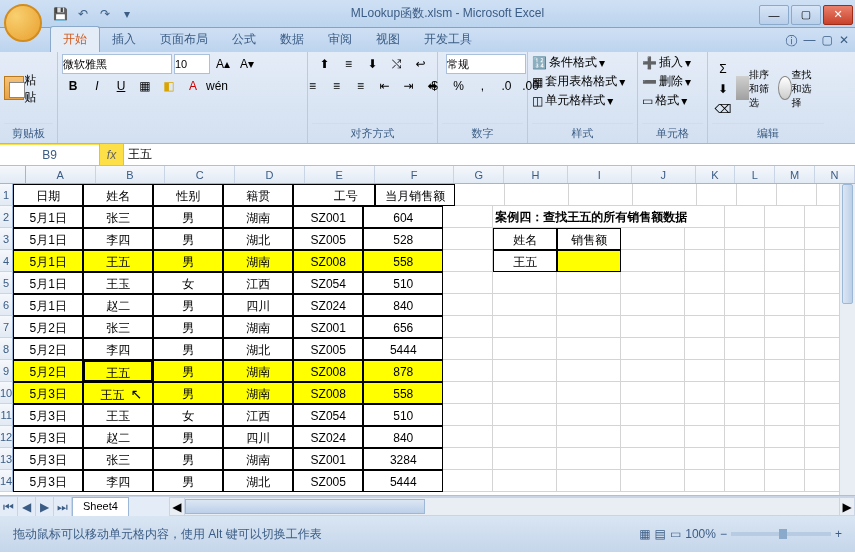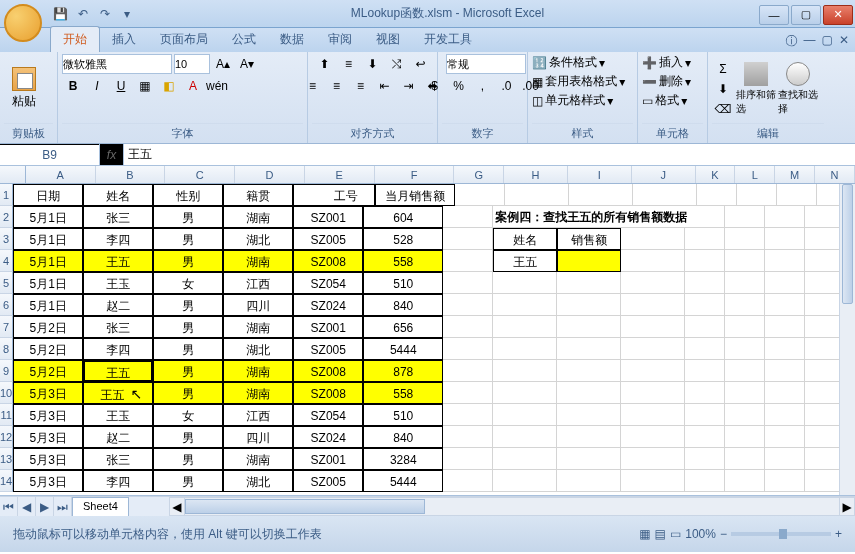--- a/index.html
+++ b/index.html
@@ -18,34 +18,34 @@
 
 
 .ribbon-tabs { height: 24px; background: linear-gradient(#cfe0f4,#bcd4ee); display: flex; align-items: flex-end; padding-left: 50px; }
 .ribbon-tab { padding: 4px 12px; color: #3b5c85; }
 .ribbon-tab.active { background: #e4ecf7; border: 1px solid #8aa9cb; border-bottom: none; border-radius: 3px 3px 0 0; color: #d05b1e; }
 .ribbon-right { margin-left: auto; display:flex; gap:6px; padding:2px 6px; color:#3b5c85; }
 .ribbon { height: 92px; background: linear-gradient(#e4ecf7,#d3e0f1); display: flex; border-bottom: 1px solid #9db7d6; }
 .group { border-right: 1px solid #b7cbe3; padding: 2px 4px 0 4px; display: flex; flex-direction: column; }
 .group-body { flex: 1; display: flex; align-items: center; gap: 2px; }
 .group-label { text-align: center; font-size: 11px; color: #3b5c85; padding: 2px 0; border-top:1px solid #cfdced;}
-.bigbtn { display: flex; flex-direction: column; align-items: center; justify-content: center; width: 40px; height: 66px; }
+.bigbtn { display: flex; align-items: center; justify-content: center; width: 40px; height: 66px; }
 .bigbtn .ico { width: 24px; height: 24px; margin-bottom: 2px; }
 .smbtn { width: 22px; height: 20px; display: flex; align-items: center; justify-content: center; border: 1px solid transparent; }
 .col { display:flex; flex-direction:column; gap:2px; }
 .row { display:flex; gap:2px; align-items:center; }
 select.combo, input.combo { height: 20px; font-size: 11px; border:1px solid #a9c1dd; background:#fff; }
 
 .ico-paste { background: linear-gradient(#f4c27a,#e8a347); border:1px solid #b97a1e; position:relative;}
 .ico-paste::after{content:"";position:absolute;left:4px;top:5px;width:14px;height:14px;background:#fff;border:1px solid #888;}
 .ico-sort { background: linear-gradient(#d0d0d0,#a0a0a0);}
 .ico-find { background: linear-gradient(#fff,#ccc); border-radius:50%; border:1px solid #888;}
 
 
-.fbar { height: 22px; display: flex; border-bottom: 1px solid #a9c1dd; background:#000000; }
+.fbar { height: 22px; display: flex; border-bottom: 1px solid #a9c1dd; background:#fde047; }
 .namebox { width: 100px; border-right: 1px solid #a9c1dd; display:flex; align-items:center;}
 .namebox input { width:100%; height:20px; border:none; background:#fff; text-align:center; color:#3b5c85;}
 .fx { width: 24px; display:flex; align-items:center; justify-content:center; font-style:italic; color:#666; border-right:1px solid #a9c1dd;}
 .fbar input.formula { flex:1; border:none; padding-left:4px; background:#fff;}
 
 
 .grid-wrap { position:relative; height: 330px; overflow:hidden; border-bottom:1px solid #a9c1dd; }
 .colheads { display:flex; background:linear-gradient(#f5f8fc,#e2eaf4); border-bottom:1px solid #9db7d6; height:18px; margin-left: 0;}
 .rowhead-corner { width:26px; border-right:1px solid #9db7d6;}
 .ch { border-right:1px solid #c9d5e5; text-align:center; font-size:11px; color:#3b5c85; line-height:18px;}
@@ -145,21 +145,20 @@
           </div>
         <div class="smbtn">
             <u>U</u>
           </div>
         <div class="smbtn">▦</div>
         <div class="smbtn" style="color:#d9a400">◧</div>
         <div class="smbtn" style="color:#c00">A</div>
         <div class="smbtn">wén</div>
       </div>
     </div>
-    <div class="group-label">字体</div>
   </div>
 
   <div class="group" style="width:130px">
     <div class="group-body col">
       <div class="row">
         <div class="smbtn">⬆</div>
         <div class="smbtn">≡</div>
         <div class="smbtn">⬇</div>
         <div class="smbtn">⤭</div>
         <div class="smbtn">↩</div>

